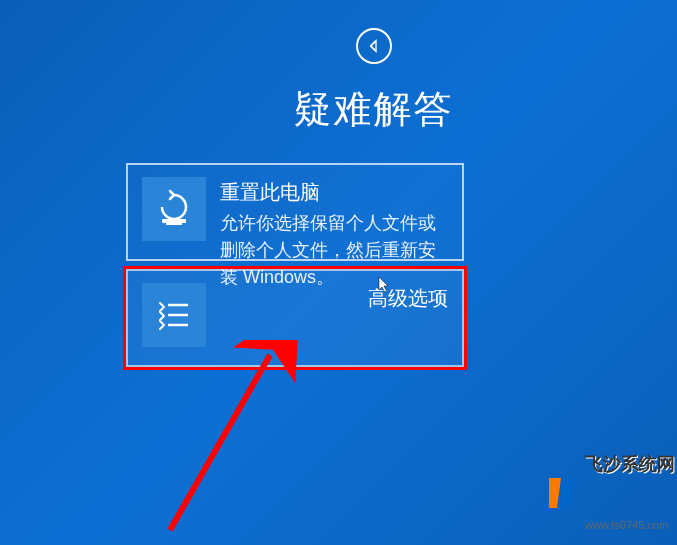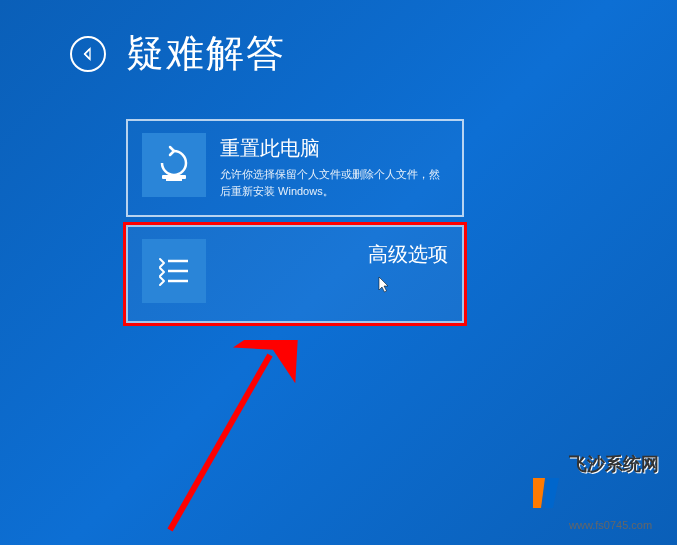--- a/index.html
+++ b/index.html
@@ -14,20 +14,21 @@
       font-family: "Microsoft YaHei", "Segoe UI", sans-serif;
       color: #ffffff;
       position: relative;
       overflow: hidden;
     }
     .header {
       display: flex;
       align-items: center;
       padding: 28px 0 0 70px;
       gap: 20px;
+      flex-direction: column;
     }
     .back-button {
       width: 36px;
       height: 36px;
       border: 2px solid #ffffff;
       border-radius: 50%;
       display: flex;
       align-items: center;
       justify-content: center;
       cursor: pointer;
@@ -36,21 +37,21 @@
       width: 16px;
       height: 16px;
       fill: #ffffff;
     }
     .page-title {
       font-size: 38px;
       font-weight: 300;
       letter-spacing: 2px;
     }
     .options-container {
-      margin-top: 40px;
+      margin-top: 28px;
       padding-left: 126px;
     }
     .option-tile {
       width: 338px;
       height: 98px;
       border: 2px solid rgba(255,255,255,0.7);
       display: flex;
       align-items: flex-start;
       padding: 0;
       margin-bottom: 8px;
@@ -77,40 +78,40 @@
     .tile-text {
       padding-top: 14px;
       padding-right: 14px;
     }
     .tile-title {
       font-size: 20px;
       font-weight: 400;
       margin-bottom: 4px;
     }
     .tile-description {
-      font-size: 11px;
+      font-size: 18px;
       line-height: 1.5;
       color: rgba(255,255,255,0.9);
     }
     .cursor-pointer {
       position: absolute;
       left: 378px;
       top: 276px;
       font-size: 14px;
       color: #ffffff;
     }
     .arrow-annotation {
       position: absolute;
       left: 140px;
       top: 340px;
       pointer-events: none;
     }
     .watermark {
       position: absolute;
-      right: 18px;
+      right: 2px;
       bottom: 14px;
       display: flex;
       align-items: center;
       gap: 8px;
     }
     .watermark-logo {
       width: 30px;
       height: 34px;
       position: relative;
     }

